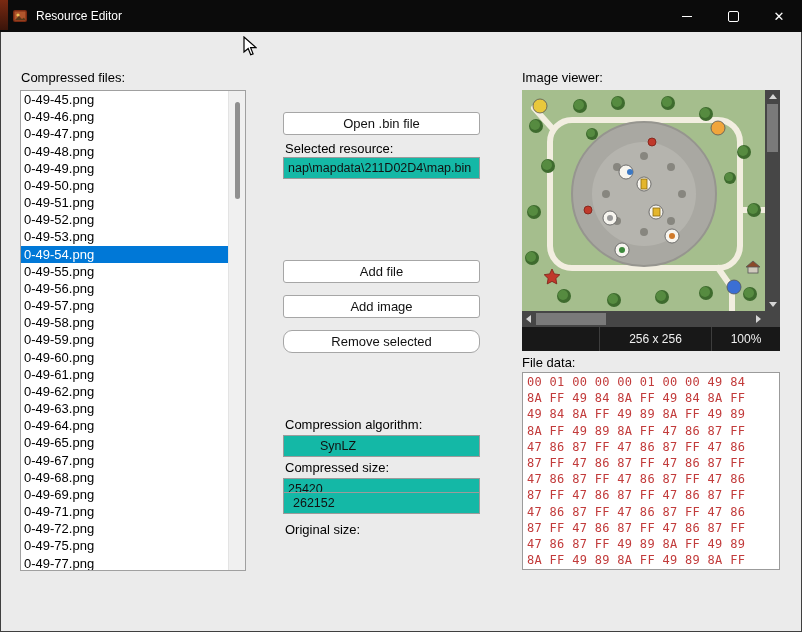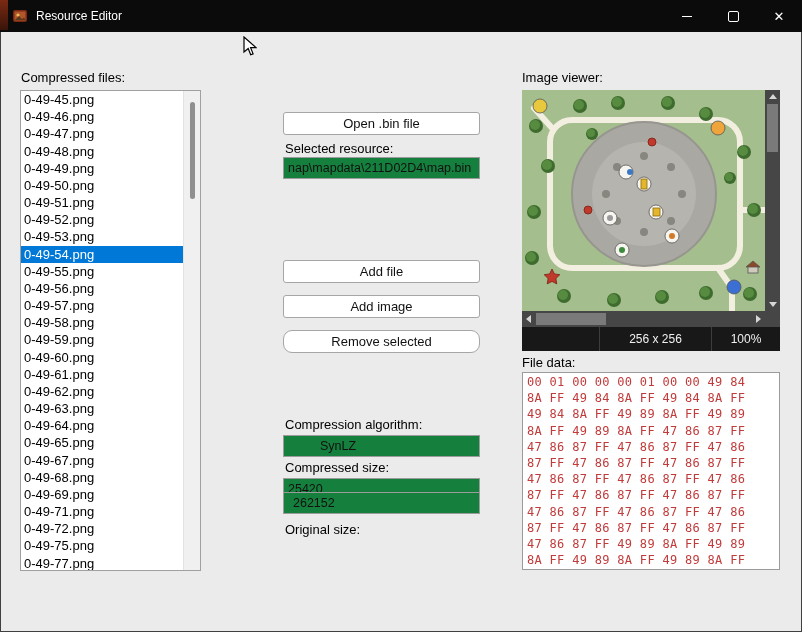--- a/index.html
+++ b/index.html
@@ -13,25 +13,25 @@
   .title-text { position:absolute; left:36px; top:0; height:32px; display:flex; align-items:center; color:#ffffff; font-size:12px; }
   .win-btn { position:absolute; top:0; width:46px; height:32px; display:flex; align-items:center; justify-content:center; color:#fff; }
   .win-btn.min { right:92px; } .win-btn.max { right:46px; } .win-btn.close { right:0; font-size:13px; }
   .min-glyph { width:10px; border-top:1px solid #fff; }
   .max-glyph { width:9px; height:9px; border:1px solid #fff; border-radius:2px; }
 
   
   .label { position:absolute; font-size:13px; color:#000; white-space:nowrap; }
   .btn { position:absolute; left:283px; width:197px; height:23px; background:#ffffff; border:1px solid #a6a6a6; border-radius:3px;
          font-size:13px; color:#111; display:flex; align-items:center; justify-content:center; box-sizing:border-box; cursor:default; }
-  .tfield { position:absolute; left:283px; width:197px; height:22px; background:#15803d; border:1px solid #9b9b9b; box-sizing:border-box;
+  .tfield { position:absolute; left:283px; width:197px; height:22px; background:#14b8a6; border:1px solid #9b9b9b; box-sizing:border-box;
             font-size:12.5px; color:#111; display:flex; align-items:center; padding:0 4px; white-space:nowrap; overflow:hidden; }
 
   
-  .listbox { position:absolute; left:20px; top:90px; width:181px; height:481px; background:#ffffff; border:1px solid #a0a0a0; box-sizing:border-box; overflow:hidden; }
+  .listbox { position:absolute; left:20px; top:90px; width:226px; height:481px; background:#ffffff; border:1px solid #a0a0a0; box-sizing:border-box; overflow:hidden; }
   .list-inner { position:absolute; left:0; top:0; right:17px; bottom:0; }
   .list-item { height:17.18px; line-height:17.18px; font-size:13px; color:#000; padding-left:3px; white-space:nowrap; }
   .list-item.selected { background:#0078d7; color:#ffffff; }
   .list-scroll { position:absolute; right:0; top:0; width:17px; height:100%; background:#f0f0f0; border-left:1px solid #e3e3e3; box-sizing:border-box; }
   .list-thumb { position:absolute; left:6px; top:11px; width:5px; height:97px; background:#8f8f8f; border-radius:3px; }
 
   
   .map-area { position:absolute; left:522px; top:90px; width:243px; height:221px; overflow:hidden; background:#a5be8d; }
   .vscroll { position:absolute; left:765px; top:90px; width:15px; height:221px; background:#464646; }
   .vscroll .thumb { position:absolute; left:2px; top:14px; width:11px; height:48px; background:#7a7a7a; }

